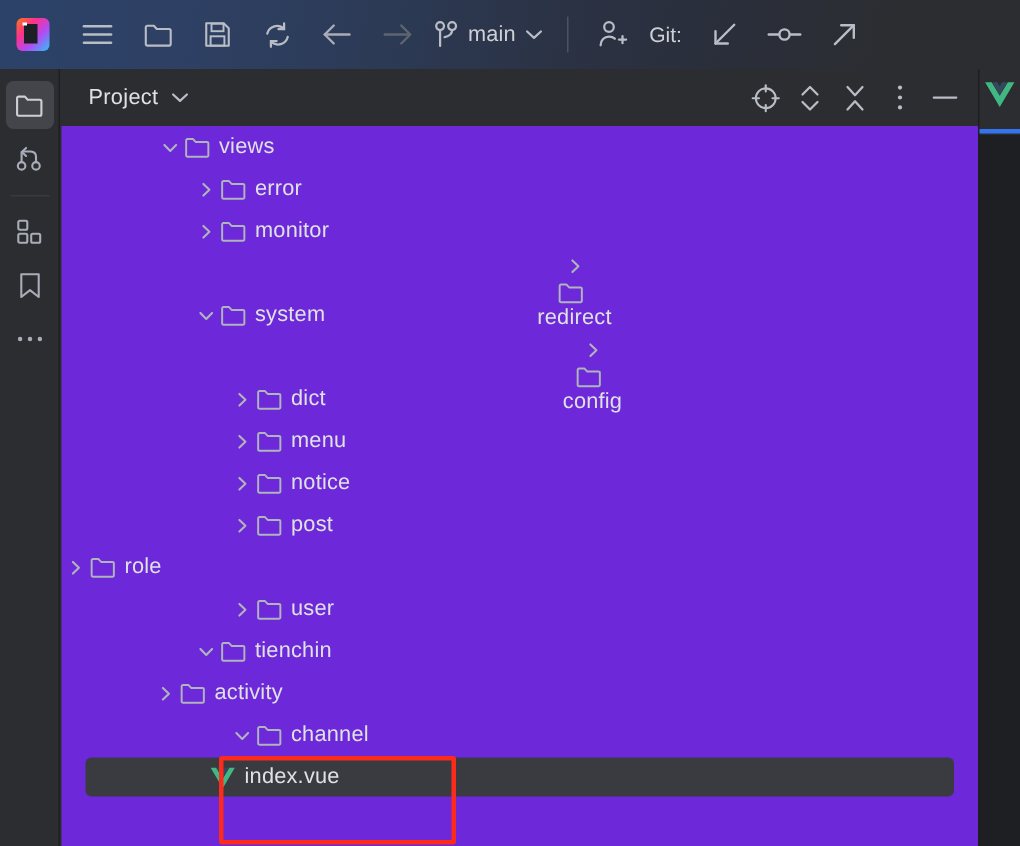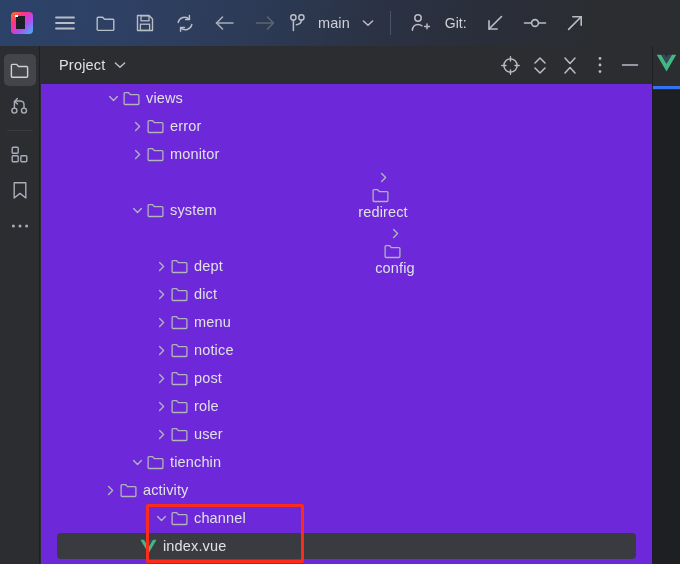--- a/index.html
+++ b/index.html
@@ -38,21 +38,21 @@
   .tb-btn {
     width: 40px; height: 46px;
     display: flex; align-items: center; justify-content: center;
     cursor: default;
   }
   .tb-sep {
     width: 1px; height: 24px; background: #4a5468; margin: 0 10px;
     flex: 0 0 auto;
   }
   .branch-box {
-    display: flex; align-items: center; gap: 12px; height: 35px;
+    display: flex; align-items: center; gap: 6px; height: 35px;
     padding: 0 6px 0 4px;
   }
   .branch-name {
     color: #ced0d6; font-size: 14.5px; letter-spacing: .1px;
   }
   .git-label {
     color: #ced0d6; font-size: 14px; padding: 0 8px 0 4px;
   }
   svg { display: block; overflow: visible; }
 
@@ -468,75 +468,62 @@
         <span class="arrow">
           <svg width="11" height="11" viewBox="0 0 11 11">
             <polyline points="3.6,1.6 7.6,5.5 3.6,9.4" fill="none" stroke="#b0b4bb" stroke-width="1.4" stroke-linecap="round" stroke-linejoin="round"></polyline>
           </svg>
         </span>
         <span class="ficon">
           <svg width="17" height="15" viewBox="0 0 17 15">
             <path d="M1.1 12.6V2.6a.9.9 0 0 1 .9-.9h3.7l1.7 1.9h7.6a.9.9 0 0 1 .9.9v8.1a.9.9 0 0 1-.9.9H2a.9.9 0 0 1-.9-.9z" fill="none" stroke="#b0b4bb" stroke-width="1.3" stroke-linejoin="round"></path>
           </svg>
         </span>
-        <span class="label">dept</span>
+        <span class="label">dict</span>
       </div>
       <div class="row" style="padding-left: 111px;">
         <span class="arrow">
           <svg width="11" height="11" viewBox="0 0 11 11">
             <polyline points="3.6,1.6 7.6,5.5 3.6,9.4" fill="none" stroke="#b0b4bb" stroke-width="1.4" stroke-linecap="round" stroke-linejoin="round"></polyline>
           </svg>
         </span>
         <span class="ficon">
           <svg width="17" height="15" viewBox="0 0 17 15">
             <path d="M1.1 12.6V2.6a.9.9 0 0 1 .9-.9h3.7l1.7 1.9h7.6a.9.9 0 0 1 .9.9v8.1a.9.9 0 0 1-.9.9H2a.9.9 0 0 1-.9-.9z" fill="none" stroke="#b0b4bb" stroke-width="1.3" stroke-linejoin="round"></path>
           </svg>
         </span>
-        <span class="label">dict</span>
+        <span class="label">menu</span>
       </div>
       <div class="row" style="padding-left: 111px;">
         <span class="arrow">
           <svg width="11" height="11" viewBox="0 0 11 11">
             <polyline points="3.6,1.6 7.6,5.5 3.6,9.4" fill="none" stroke="#b0b4bb" stroke-width="1.4" stroke-linecap="round" stroke-linejoin="round"></polyline>
           </svg>
         </span>
         <span class="ficon">
           <svg width="17" height="15" viewBox="0 0 17 15">
             <path d="M1.1 12.6V2.6a.9.9 0 0 1 .9-.9h3.7l1.7 1.9h7.6a.9.9 0 0 1 .9.9v8.1a.9.9 0 0 1-.9.9H2a.9.9 0 0 1-.9-.9z" fill="none" stroke="#b0b4bb" stroke-width="1.3" stroke-linejoin="round"></path>
           </svg>
         </span>
-        <span class="label">menu</span>
+        <span class="label">notice</span>
       </div>
       <div class="row" style="padding-left: 111px;">
         <span class="arrow">
           <svg width="11" height="11" viewBox="0 0 11 11">
             <polyline points="3.6,1.6 7.6,5.5 3.6,9.4" fill="none" stroke="#b0b4bb" stroke-width="1.4" stroke-linecap="round" stroke-linejoin="round"></polyline>
           </svg>
         </span>
         <span class="ficon">
           <svg width="17" height="15" viewBox="0 0 17 15">
             <path d="M1.1 12.6V2.6a.9.9 0 0 1 .9-.9h3.7l1.7 1.9h7.6a.9.9 0 0 1 .9.9v8.1a.9.9 0 0 1-.9.9H2a.9.9 0 0 1-.9-.9z" fill="none" stroke="#b0b4bb" stroke-width="1.3" stroke-linejoin="round"></path>
           </svg>
         </span>
-        <span class="label">notice</span>
-      </div>
-      <div class="row" style="padding-left: 111px;">
-        <span class="arrow">
-          <svg width="11" height="11" viewBox="0 0 11 11">
-            <polyline points="3.6,1.6 7.6,5.5 3.6,9.4" fill="none" stroke="#b0b4bb" stroke-width="1.4" stroke-linecap="round" stroke-linejoin="round"></polyline>
-          </svg>
-        </span>
-        <span class="ficon">
-          <svg width="17" height="15" viewBox="0 0 17 15">
-            <path d="M1.1 12.6V2.6a.9.9 0 0 1 .9-.9h3.7l1.7 1.9h7.6a.9.9 0 0 1 .9.9v8.1a.9.9 0 0 1-.9.9H2a.9.9 0 0 1-.9-.9z" fill="none" stroke="#b0b4bb" stroke-width="1.3" stroke-linejoin="round"></path>
-          </svg>
-        </span>
         <span class="label">post</span>
       </div>
-      <div class="row" style="padding-left: 111px;">
+      <div class="row" style="">
         <span class="arrow">
           <svg width="11" height="11" viewBox="0 0 11 11">
             <polyline points="3.6,1.6 7.6,5.5 3.6,9.4" fill="none" stroke="#b0b4bb" stroke-width="1.4" stroke-linecap="round" stroke-linejoin="round"></polyline>
           </svg>
         </span>
         <span class="ficon">
           <svg width="17" height="15" viewBox="0 0 17 15">
             <path d="M1.1 12.6V2.6a.9.9 0 0 1 .9-.9h3.7l1.7 1.9h7.6a.9.9 0 0 1 .9.9v8.1a.9.9 0 0 1-.9.9H2a.9.9 0 0 1-.9-.9z" fill="none" stroke="#b0b4bb" stroke-width="1.3" stroke-linejoin="round"></path>
           </svg>
         </span>

